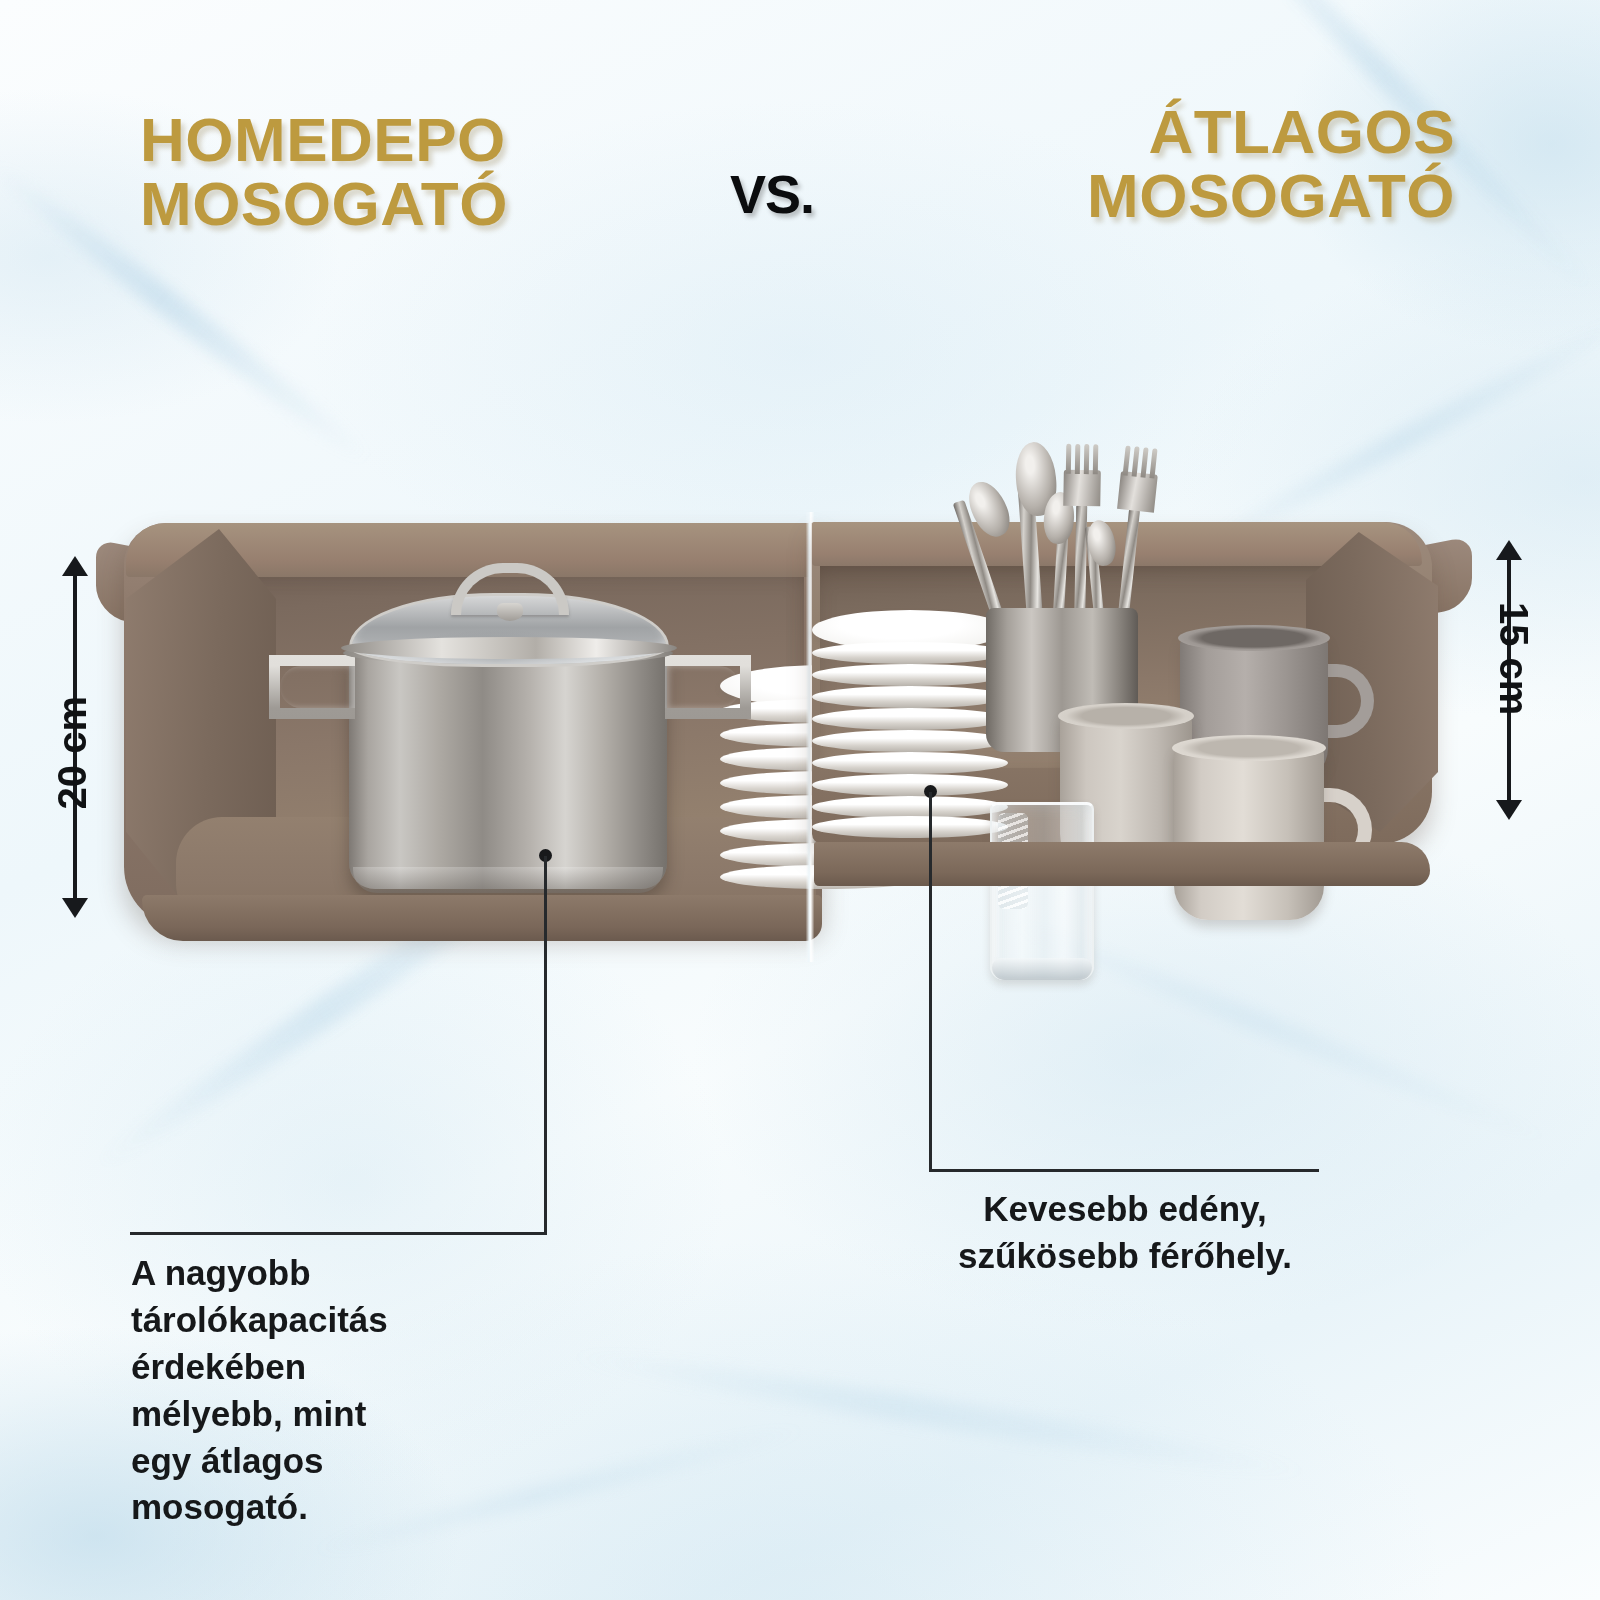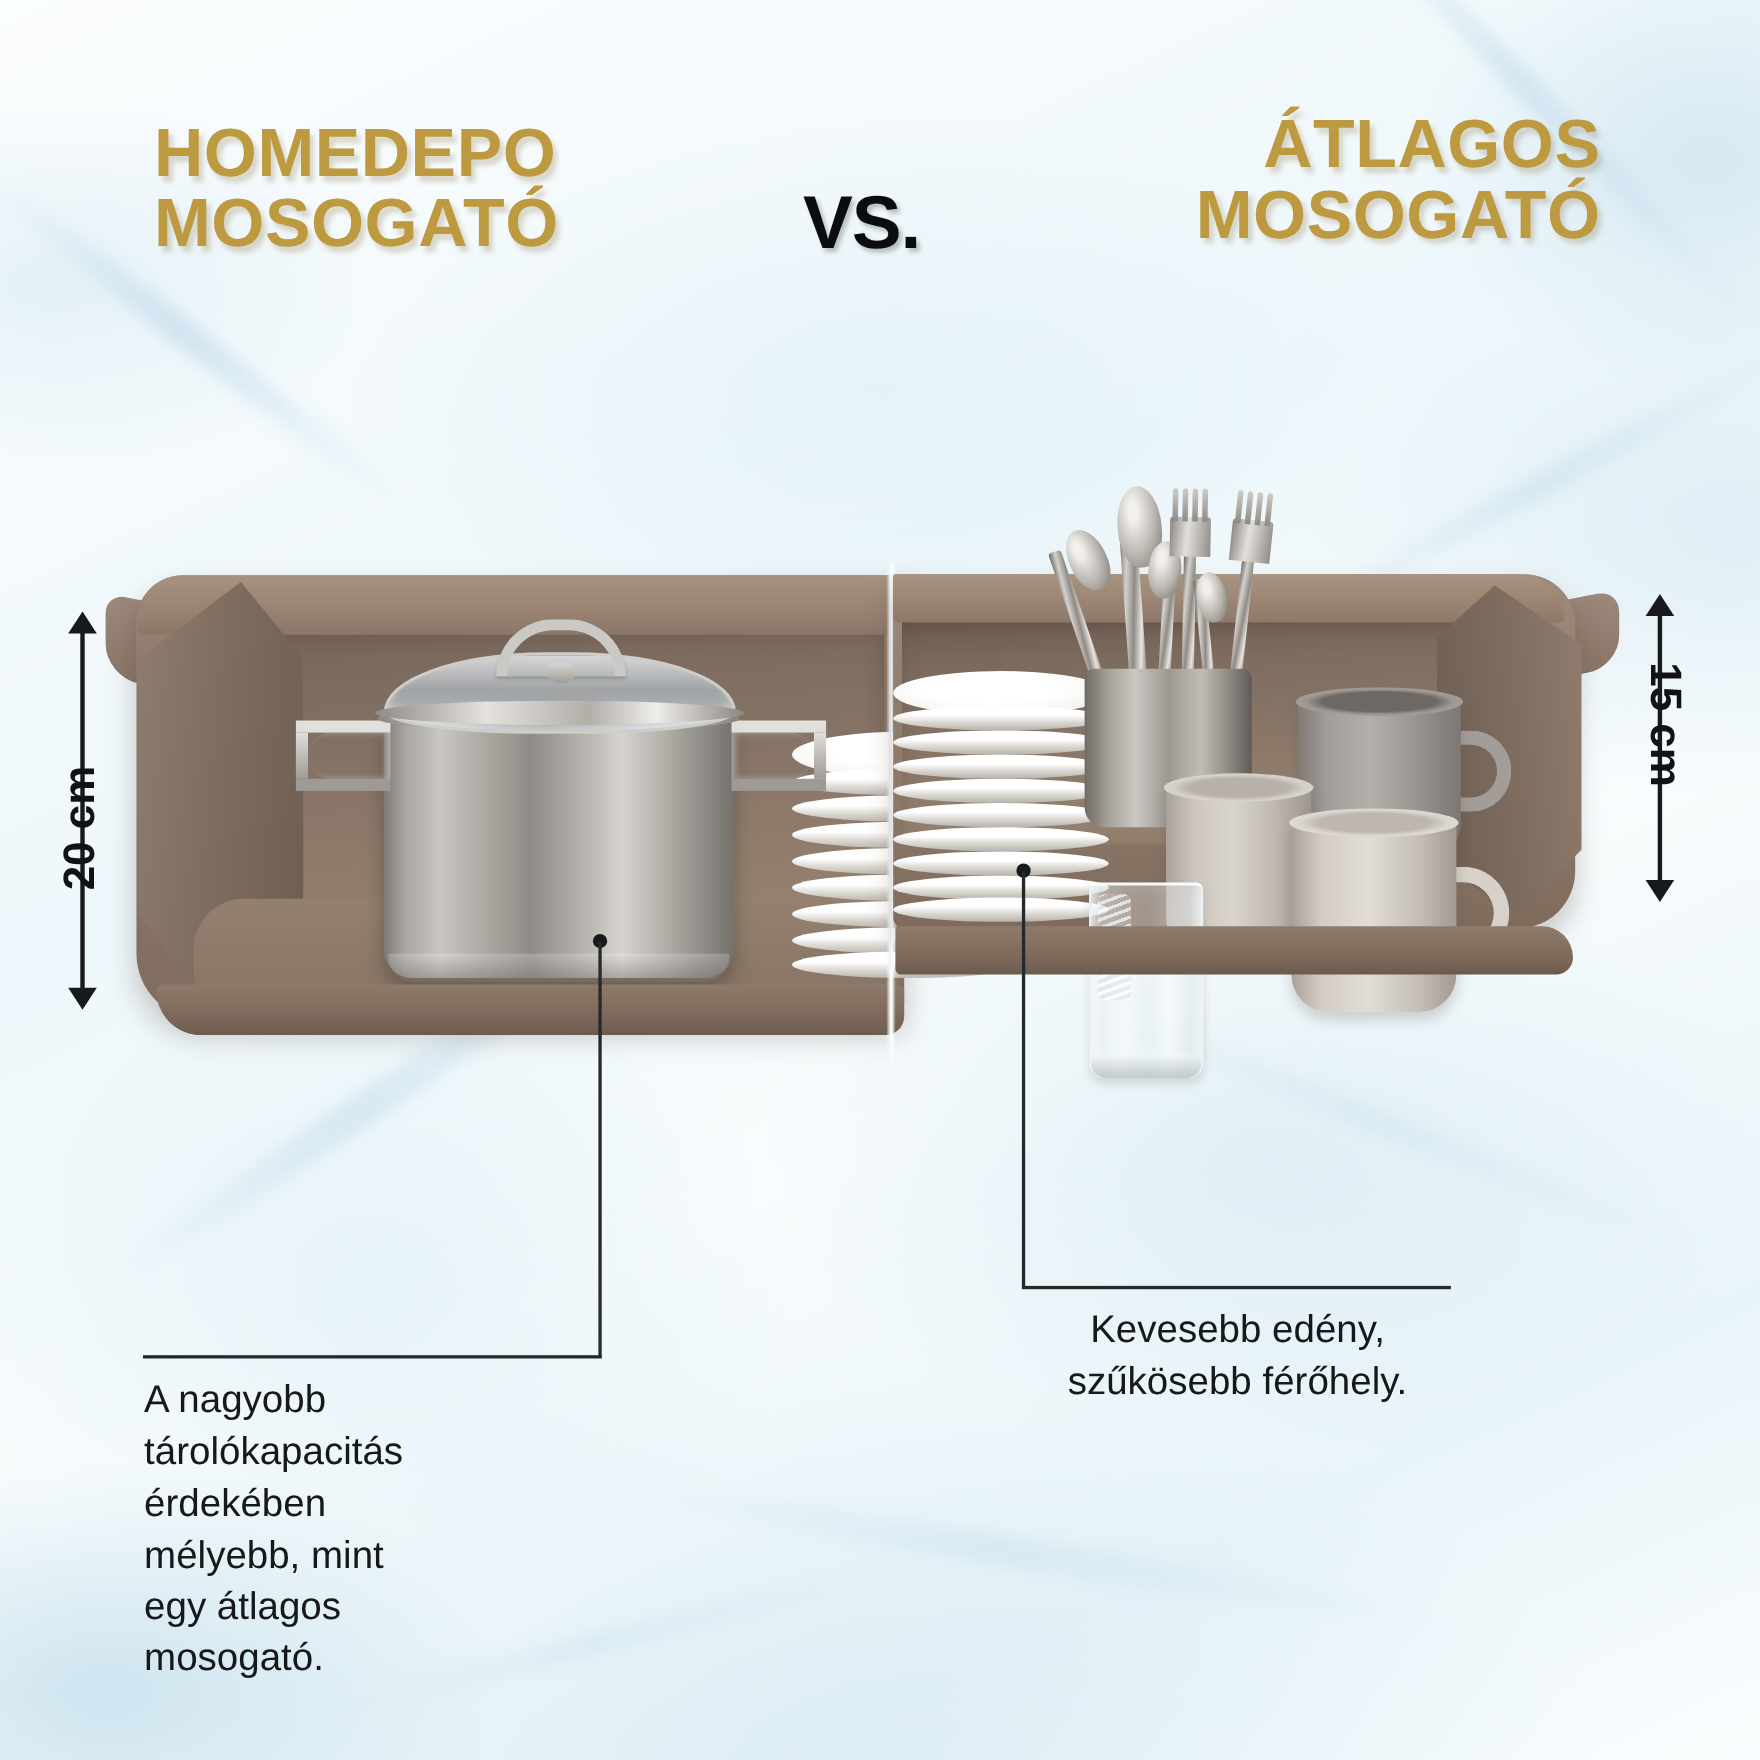--- a/index.html
+++ b/index.html
@@ -55,21 +55,21 @@
     font-size: 62px;
     color: #bd9a3f;
     text-shadow: 4px 5px 5px rgba(140,120,70,.28);
     white-space: pre-line;
   }
   #title-left  { left: 140px; top: 108px; text-align: left; }
   #title-right { right: 145px; top: 100px; text-align: right; }
   #vs-label {
     position: absolute;
     left: 730px; top: 163px;
-    font-size: 68px; font-weight: 700;
+    font-size: 54px; font-weight: 700;
     color: #0b0c0e;
     letter-spacing: -1px;
     text-shadow: 3px 4px 4px rgba(60,60,60,.30);
   }
 
   
   #photo-band {
     position: absolute;
     left: 0; top: 300px;
     width: 1600px; height: 660px;
@@ -410,21 +410,21 @@
   .callout { position: absolute; }
   .co-dot {
     position: absolute; width: 13px; height: 13px;
     border-radius: 50%; background: #18191b;
   }
   .co-v { position: absolute; width: 3px; background: #26292c; }
   .co-h { position: absolute; height: 3px; background: #26292c; }
   .co-text {
     position: absolute;
     font-size: 35px; line-height: 1.34; color: #16181a;
-    font-weight: 400; white-space: pre-line;
+    font-weight: 700; white-space: pre-line;
   }
   #callout-left .co-dot { left: 539px; top: 849px; }
   #callout-left .co-v   { left: 544px; top: 856px; height: 378px; }
   #callout-left .co-h   { left: 130px; top: 1232px; width: 417px; }
   #callout-left .co-text{ left: 131px; top: 1250px; text-align: left; }
 
   #callout-right .co-dot { left: 924px; top: 785px; }
   #callout-right .co-v   { left: 929px; top: 792px; height: 379px; }
   #callout-right .co-h   { left: 929px; top: 1169px; width: 390px; }
   #callout-right .co-text{ left: 900px; top: 1186px; width: 450px; text-align: center; }

